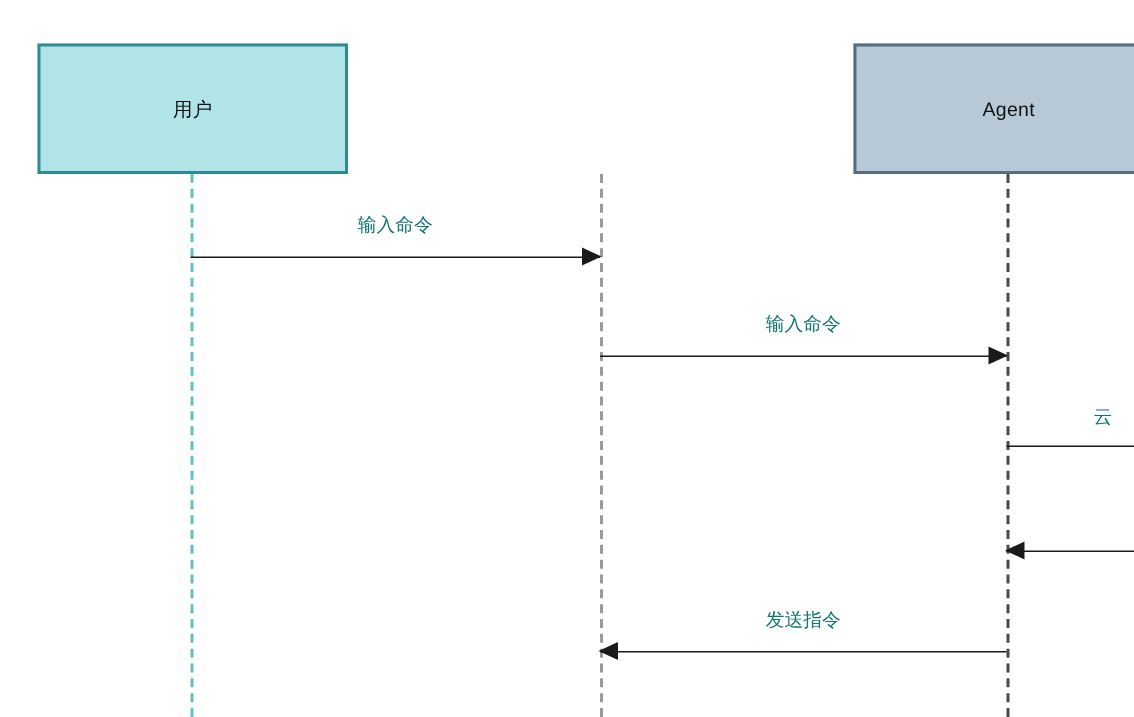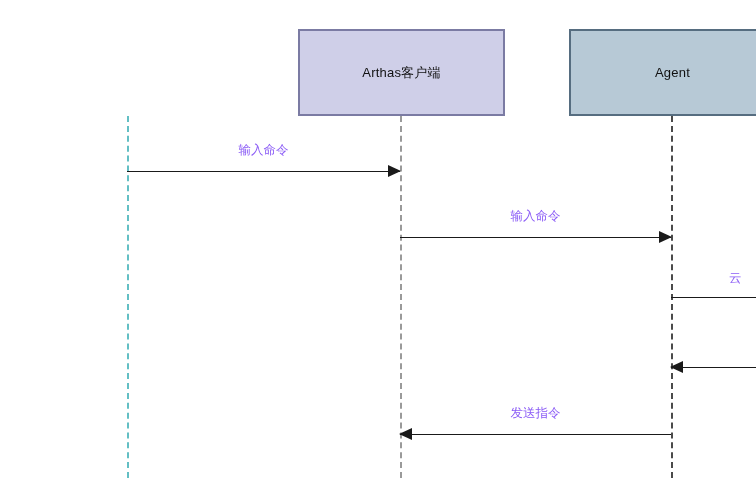--- a/index.html
+++ b/index.html
@@ -109,21 +109,21 @@
   }
   .message .msg-label {
     position: absolute;
     left: 0;
     width: 100%;
     top: -28px;
     text-align: center;
     font-size: 12.5px;
     line-height: 1.2;
     white-space: nowrap;
-    color: #8b5cf6;
+    color: #0f766e;
   }
   .message .msg-label.align-left {
     text-align: left;
     left: 58px;
     width: auto;
   }
 
   #message-0 { left: 127px; top: 171px; width: 273px; }
   #message-1 { left: 400px; top: 237px; width: 271px; }
   #message-2 { left: 671px; top: 297px; width: 120px; }
@@ -132,24 +132,24 @@
 
   
   #message-2 .msg-head, #message-3 .msg-head { }
   #message-2 .msg-label { top: -26px; }
 </style>
 </head>
 <body>
 
 <div id="diagram-canvas">
 
+  <div class="participant-box" id="participant-box-0" style="background: rgb(176, 228, 230); border-color: rgb(46, 139, 147);">
+    <span>用户</span>
+  </div>
 
-  <div class="participant-box" id="participant-box-1" style="background: rgb(207, 207, 232); border-color: rgb(123, 123, 163);">
-    <span>Arthas客户端</span>
-  </div>
 
   <div class="participant-box" id="participant-box-2" style="background: rgb(183, 201, 214); border-color: rgb(86, 109, 128);">
     <span>Agent</span>
   </div>
 
   <div class="lifeline" id="lifeline-0" style="border-left-color: rgb(99, 191, 196);"></div>
   <div class="lifeline" id="lifeline-1" style="border-left-color: rgb(154, 154, 154);"></div>
   <div class="lifeline" id="lifeline-2" style="border-left-color: rgb(74, 74, 74);"></div>
 
   <div class="message to-right" id="message-0">

